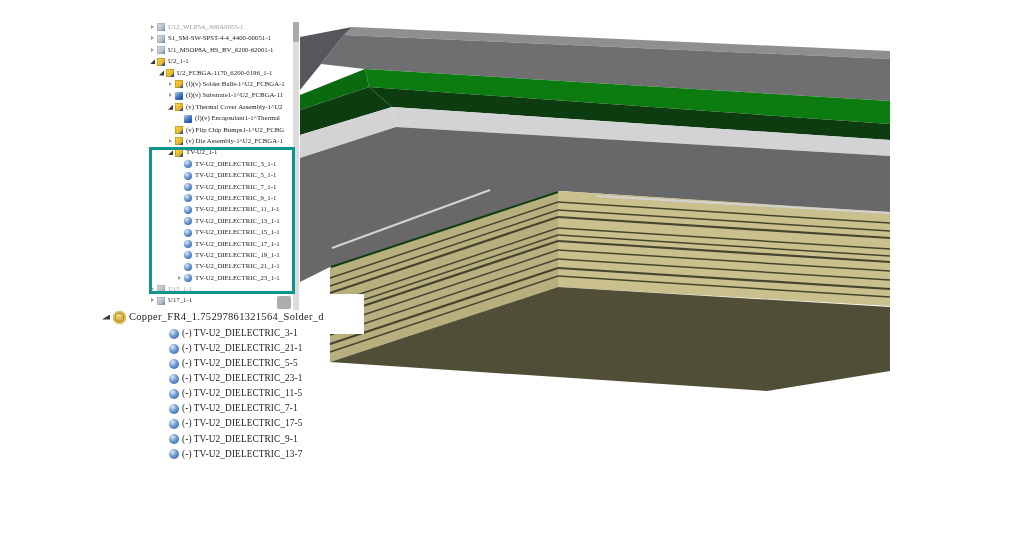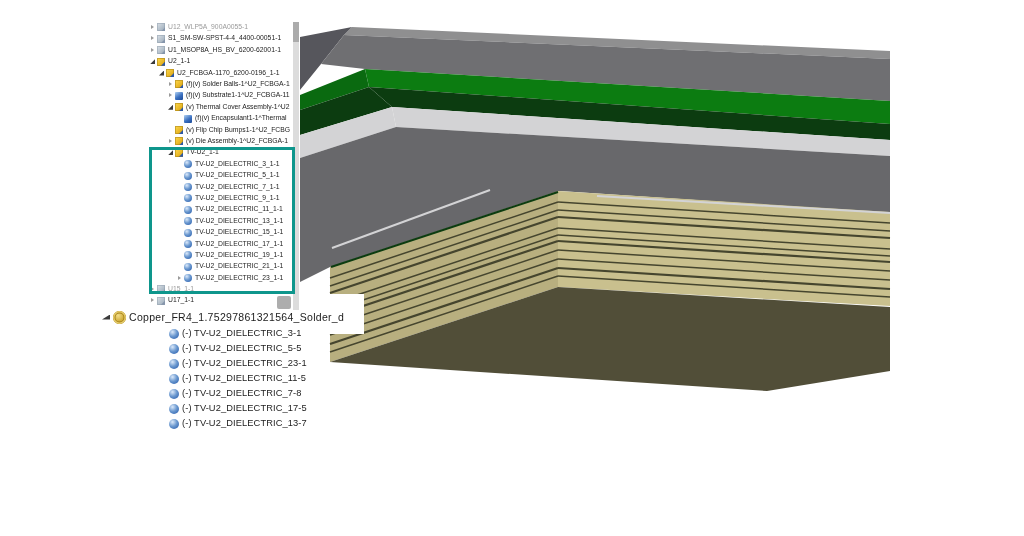--- a/index.html
+++ b/index.html
@@ -1,17 +1,17 @@
 <!DOCTYPE html>
 <html><head>
 <meta charset="utf-8">
 <style>
   html,body{margin:0;padding:0;background:#fff;}
   #stage{position:relative;width:908px;height:536px;background:#fff;overflow:hidden;
-         font-family:Liberation Sans, sans-serif;}
+         font-family:Liberation Serif, serif;}
   svg{position:absolute;left:0;top:0;}
 
   
   .tree-panel{position:absolute;left:0;top:0;width:300px;height:536px;background:#fff;}
   .label-bg{position:absolute;left:296px;top:294px;width:68px;height:40px;background:#fff;}
 
   
   .sel-box{position:absolute;left:149px;top:147px;width:140px;height:141px;
            border:3px solid #0e968c;z-index:30;}
 
@@ -267,42 +267,52 @@
     <span class="lbl">Copper_FR4_1.75297861321564_Solder_d</span>
   </div>
       <div class="trow mat-row depth-1">
     <span class="exp none"></span>
     <span class="ic sphere-icon"></span>
     <span class="lbl">(-) TV-U2_DIELECTRIC_3-1</span>
   </div>
       <div class="trow mat-row depth-1">
     <span class="exp none"></span>
     <span class="ic sphere-icon"></span>
+    <span class="lbl">(-) TV-U2_DIELECTRIC_21-1</span>
+  </div>
+      <div class="trow mat-row depth-1">
+    <span class="exp none"></span>
+    <span class="ic sphere-icon"></span>
     <span class="lbl">(-) TV-U2_DIELECTRIC_5-5</span>
   </div>
       <div class="trow mat-row depth-1">
     <span class="exp none"></span>
     <span class="ic sphere-icon"></span>
     <span class="lbl">(-) TV-U2_DIELECTRIC_23-1</span>
   </div>
       <div class="trow mat-row depth-1">
     <span class="exp none"></span>
     <span class="ic sphere-icon"></span>
     <span class="lbl">(-) TV-U2_DIELECTRIC_11-5</span>
   </div>
       <div class="trow mat-row depth-1">
     <span class="exp none"></span>
     <span class="ic sphere-icon"></span>
-    <span class="lbl">(-) TV-U2_DIELECTRIC_7-8</span>
+    <span class="lbl">(-) TV-U2_DIELECTRIC_7-1</span>
   </div>
       <div class="trow mat-row depth-1">
     <span class="exp none"></span>
     <span class="ic sphere-icon"></span>
     <span class="lbl">(-) TV-U2_DIELECTRIC_17-5</span>
   </div>
       <div class="trow mat-row depth-1">
     <span class="exp none"></span>
     <span class="ic sphere-icon"></span>
+    <span class="lbl">(-) TV-U2_DIELECTRIC_9-1</span>
+  </div>
+      <div class="trow mat-row depth-1">
+    <span class="exp none"></span>
+    <span class="ic sphere-icon"></span>
     <span class="lbl">(-) TV-U2_DIELECTRIC_13-7</span>
   </div>
     </div>
 
 </div>
 
 </body></html>

